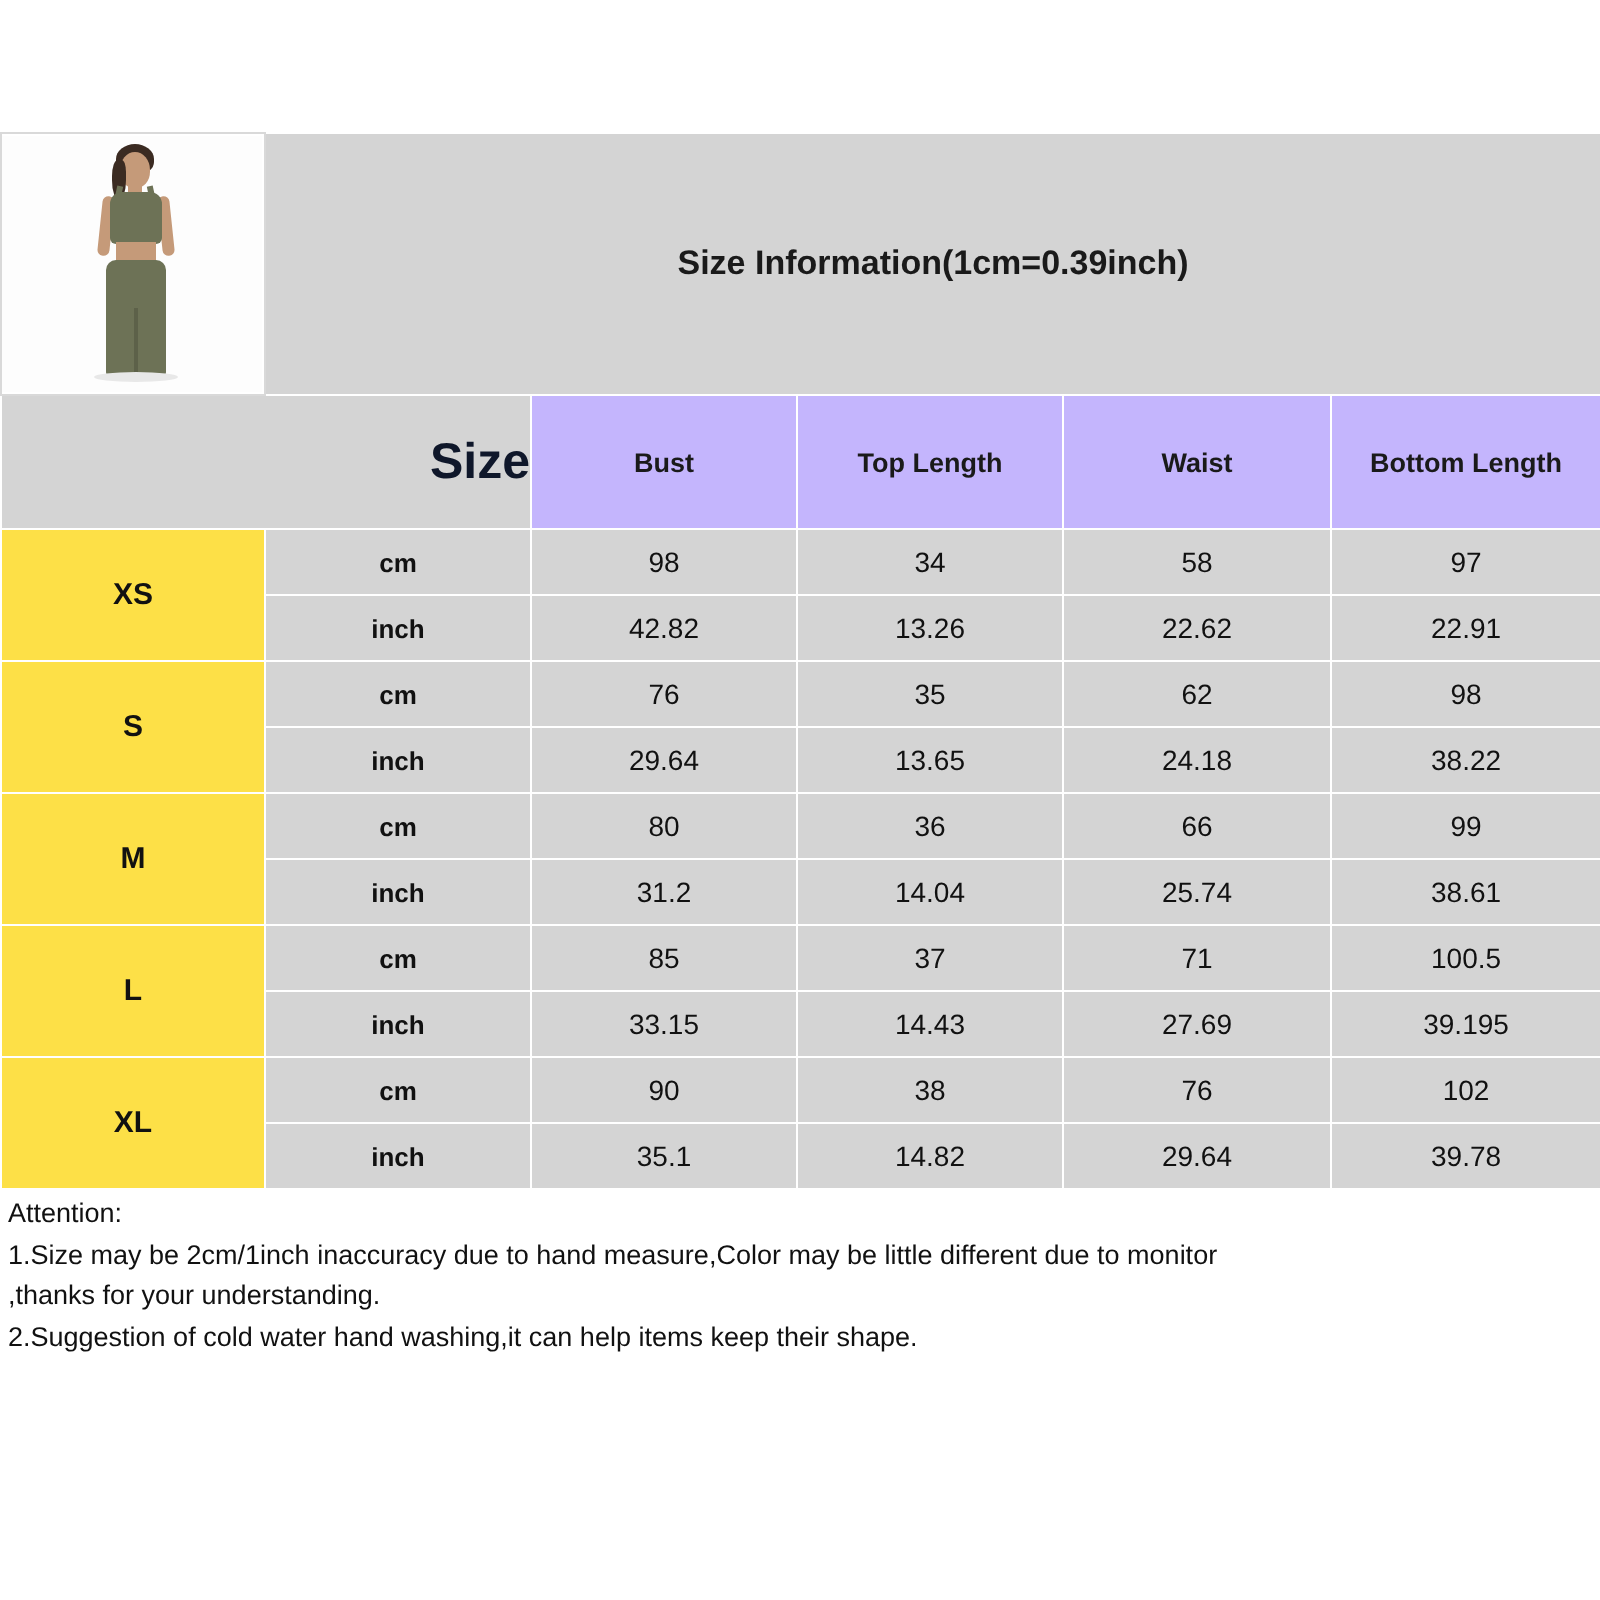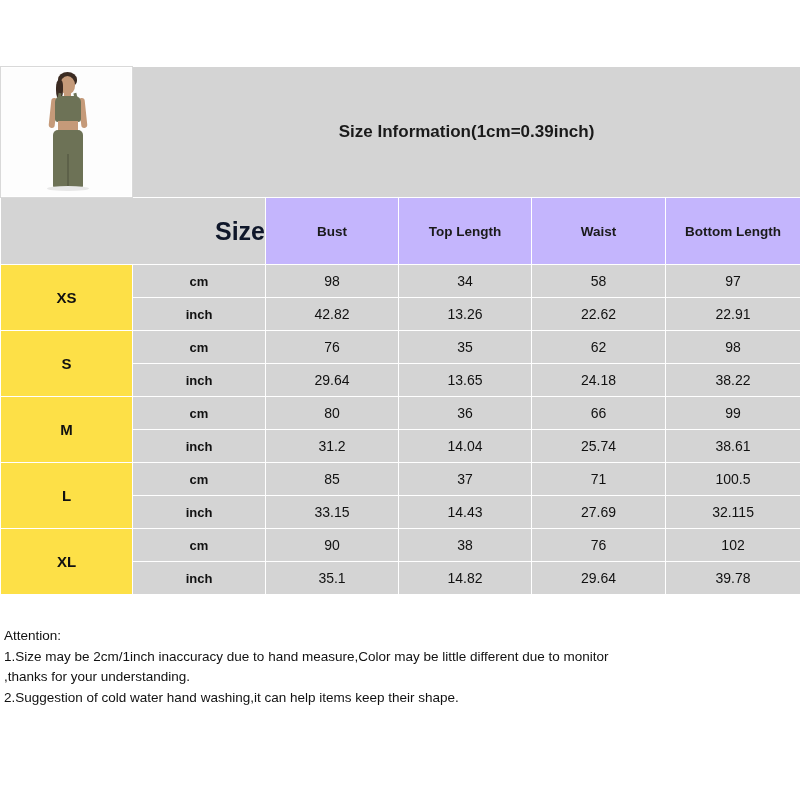--- a/index.html
+++ b/index.html
@@ -86,21 +86,21 @@
     background: #d4d4d4;
     text-align: center;
     vertical-align: middle;
     font-size: 14px;
     color: #111;
     height: 32px;
   }
   .attention {
     position: absolute;
     left: 0;
-    top: 623px;
+    top: 594px;
     width: 656px;
     font-size: 13.5px;
     line-height: 20.5px;
     color: #111;
     padding: 3px 4px 0 4px;
     box-sizing: border-box;
   }
   .attention div {
     white-space: pre-wrap;
   }
@@ -301,21 +301,21 @@
         <td class="val-cell">85</td>
         <td class="val-cell">37</td>
         <td class="val-cell">71</td>
         <td class="val-cell">100.5</td>
       </tr>
       <tr>
         <td class="unit-cell">inch</td>
         <td class="val-cell">33.15</td>
         <td class="val-cell">14.43</td>
         <td class="val-cell">27.69</td>
-        <td class="val-cell">32.115</td>
+        <td class="val-cell">39.195</td>
       </tr>
 
       <tr>
         <td class="size-cell" rowspan="2">XL</td>
         <td class="unit-cell">cm</td>
         <td class="val-cell">90</td>
         <td class="val-cell">38</td>
         <td class="val-cell">76</td>
         <td class="val-cell">102</td>
       </tr>

